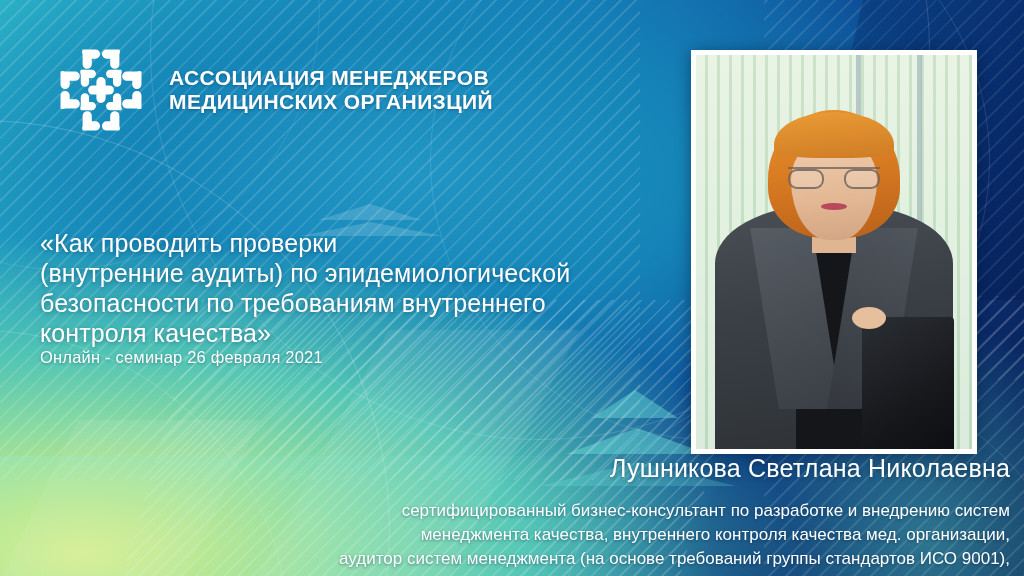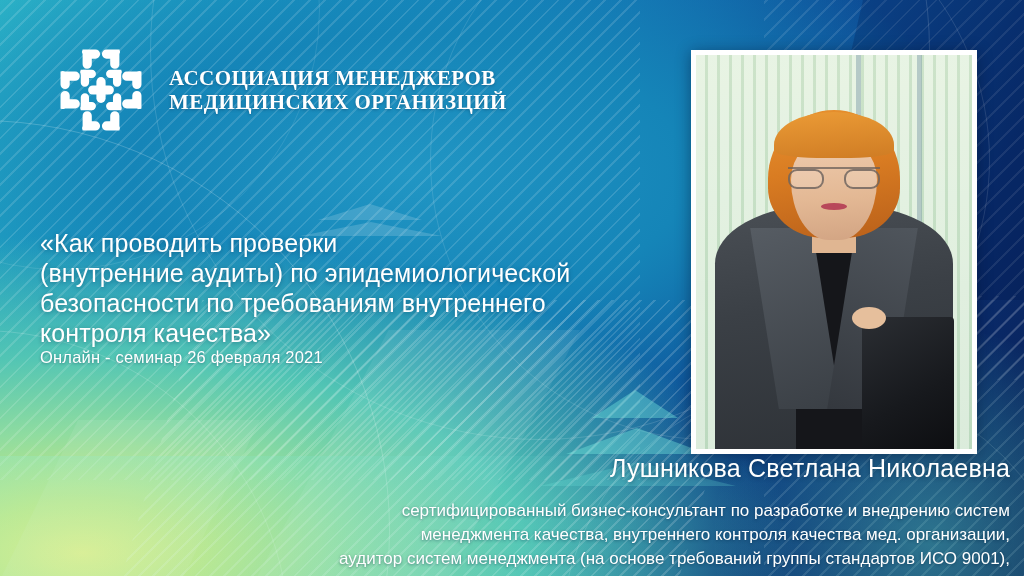--- a/index.html
+++ b/index.html
@@ -83,21 +83,20 @@
 
   
   .header{ position:absolute; left:55px; top:44px; display:flex; align-items:center; gap:22px; }
 
   .logo-mark{ width:92px; height:92px; flex:0 0 92px; }
 
   .org-name{
     color:#ffffff; font-weight:bold; font-size:21px; line-height:1.16;
     letter-spacing:.4px; white-space:pre-line;
     text-shadow:0 1px 3px rgba(0,30,60,.35);
-    font-family:Liberation Serif, serif;
   }
 
   
   .title-block{ position:absolute; left:40px; top:228px; width:680px; }
   .slide-title{
     color:#ffffff; font-size:25px; line-height:1.20; font-weight:normal;
     white-space:pre-line; letter-spacing:.1px;
     text-shadow:0 1px 4px rgba(0,40,70,.40);
   }
   .slide-subtitle{

